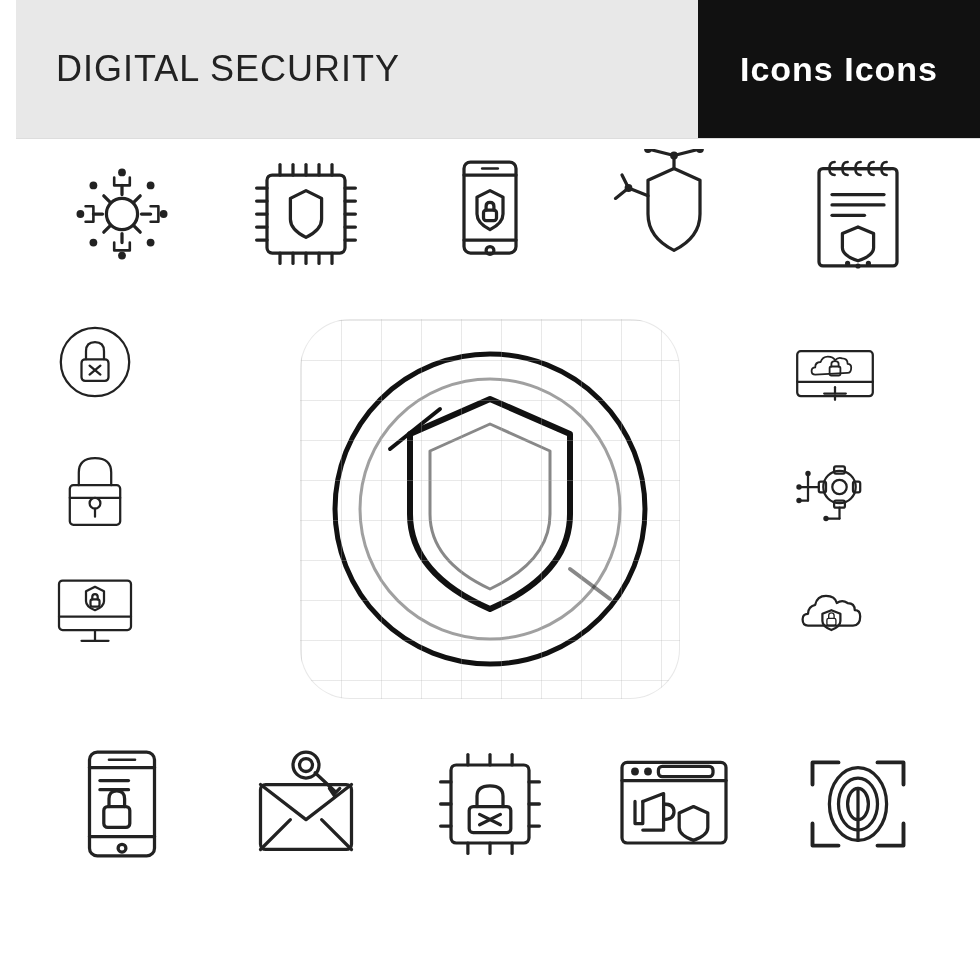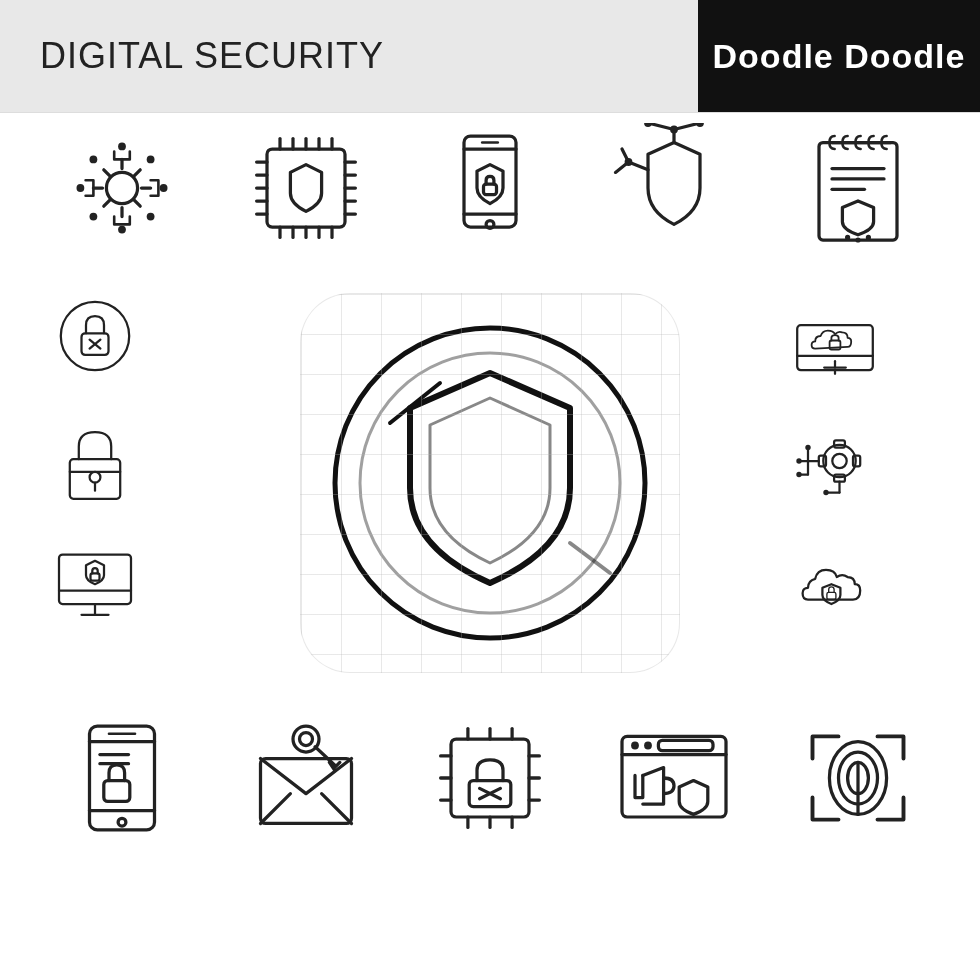--- a/index.html
+++ b/index.html
@@ -8,22 +8,23 @@
       height: 980px;
       background: #ffffff;
       font-family: Arial, sans-serif;
       overflow: hidden;
     }
 
     
     .header {
       display: flex;
       align-items: stretch;
-      height: 113px;
+      height: 139px;
       border-bottom: 1px solid #ddd;
+      margin-left: 16px;
     }
     .header-left {
       flex: 1;
       background: #e8e8e8;
       display: flex;
       align-items: center;
       padding-left: 40px;
     }
     .header-title {
       font-size: 36px;
@@ -143,21 +144,21 @@
     }
   </style>
 </head>
 <body>
 
 <div class="header">
   <div class="header-left">
     <span class="header-title">DIGITAL SECURITY</span>
   </div>
   <div class="header-right">
-    <span class="header-brand">Doodle Doodle</span>
+    <span class="header-brand">Icons Icons</span>
   </div>
 </div>
 
 <div class="top-row">
 
   <div class="icon-box">
     <svg viewBox="0 0 100 100" fill="none" stroke="#222" stroke-width="2.5" stroke-linecap="round" stroke-linejoin="round">
 
       <circle cx="50" cy="50" r="12"></circle>
       <path d="M50 28 L50 35 M50 65 L50 72 M28 50 L35 50 M65 50 L72 50"></path>

